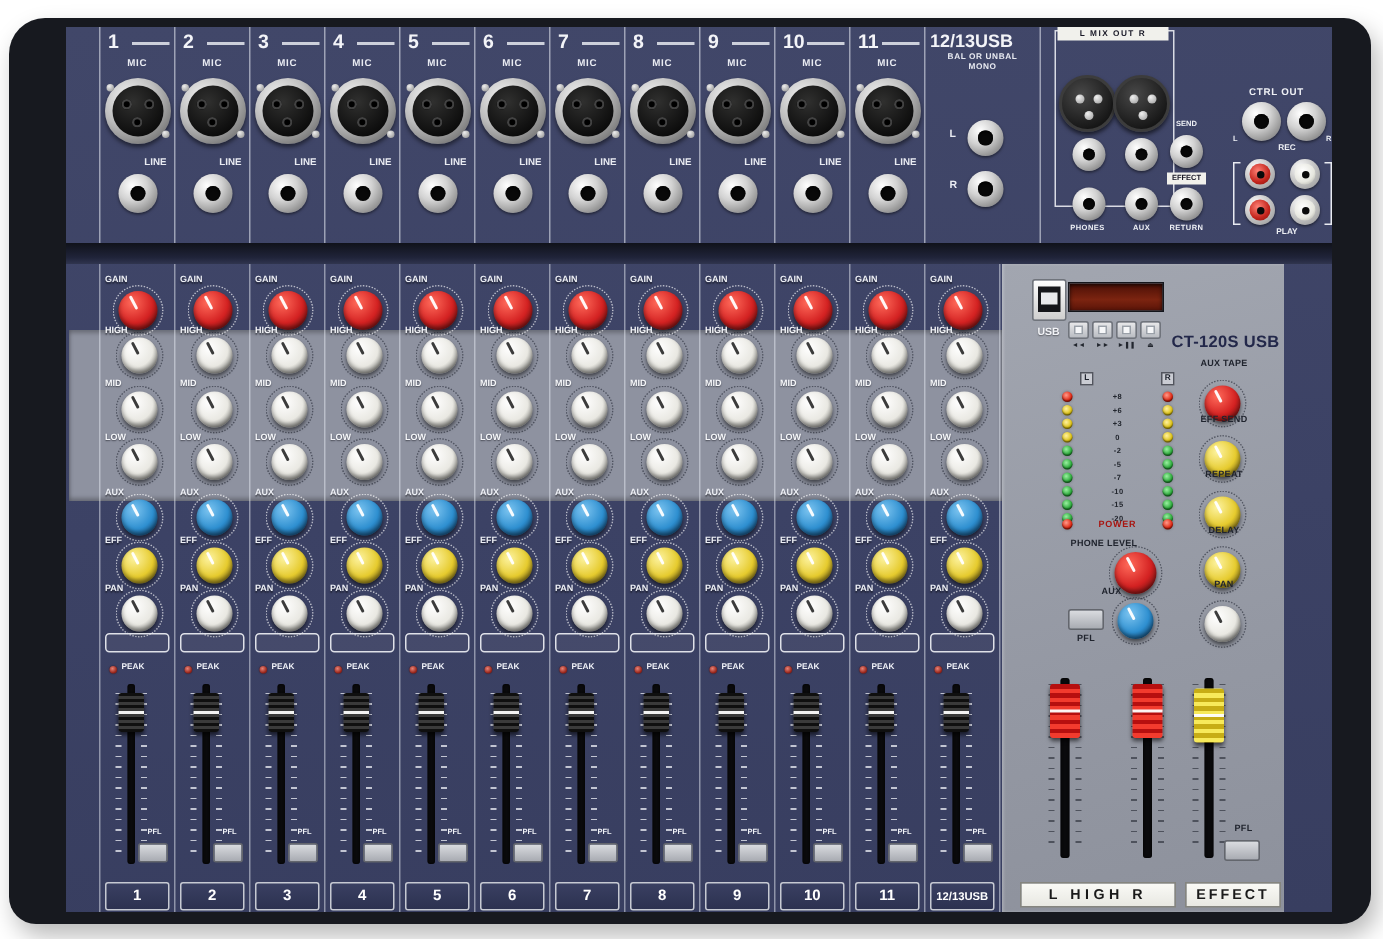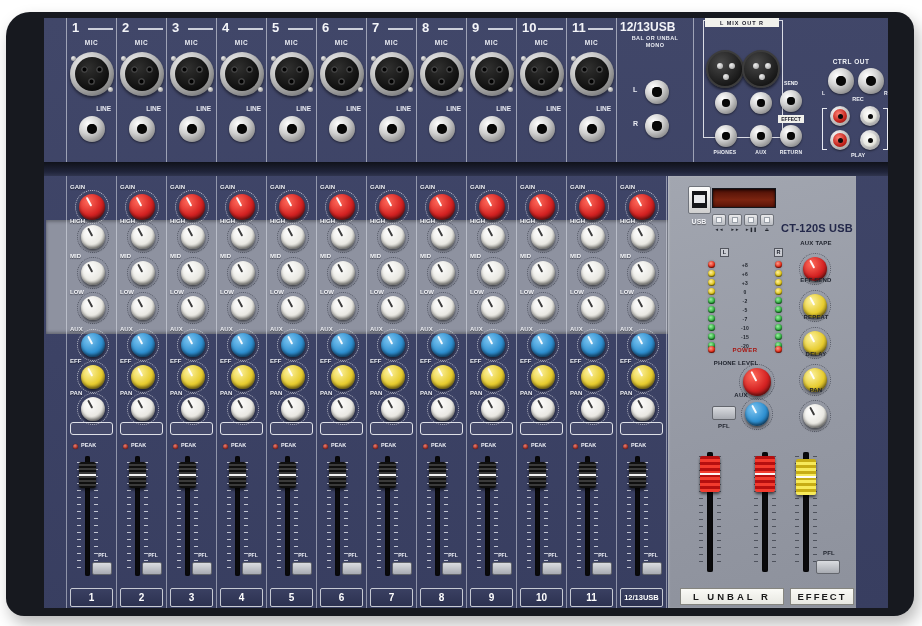--- a/index.html
+++ b/index.html
@@ -1058,19 +1058,19 @@
         <div class="mticks tkR2"></div>
         <div class="mtrack trkR"></div>
         <div class="fcap redc capR"></div>
         <div class="mticks tkE1"></div>
         <div class="mticks tkE2"></div>
         <div class="mtrack trkE"></div>
         <div class="fcap yelc capE"></div>
         <span class="mlbl epfllbl">PFL</span>
         <div class="epflbtn"></div>
 
-        <div class="wplate mainplate">L UNBAL R</div>
+        <div class="wplate mainplate">L HIGH R</div>
         <div class="wplate effplate">EFFECT</div>
       </div>
 
     </div>
   </div>
 </div>
 
 </body></html>

